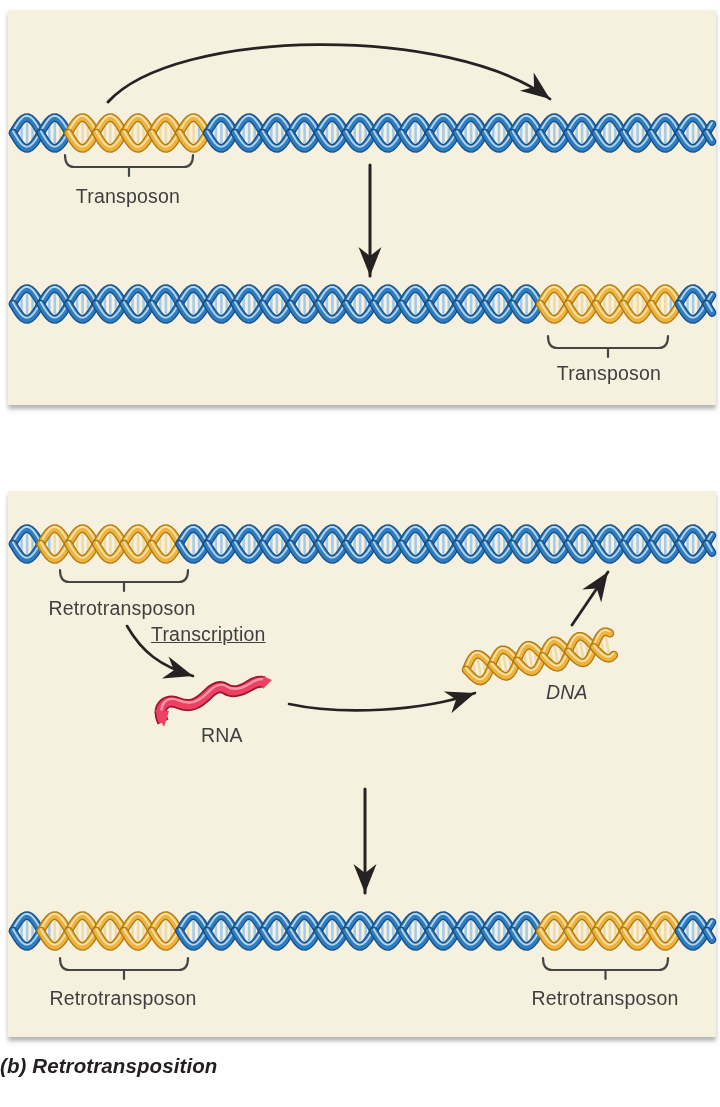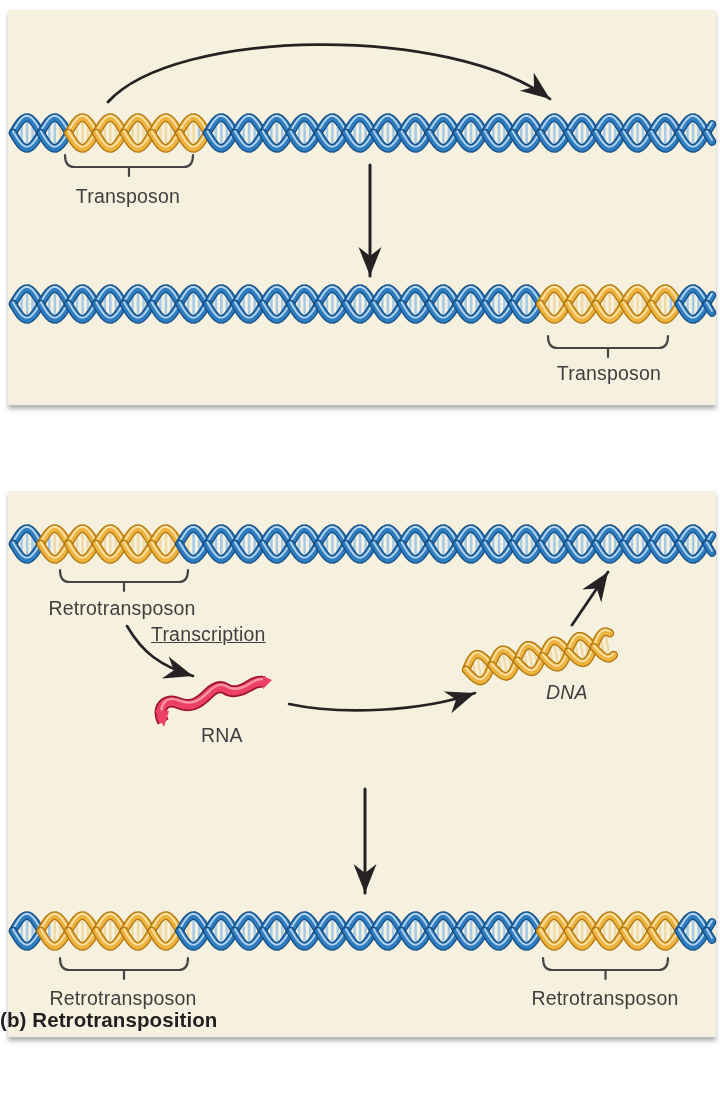--- a/index.html
+++ b/index.html
@@ -18,21 +18,21 @@
   #lbl-transposon-a{left:128px;top:185px;}
   #lbl-transposon-a2{left:609px;top:362px;}
   #lbl-retro-b-top{left:122px;top:597px;}
   #lbl-transcription{left:151px;top:623px;text-decoration:underline;}
   #lbl-rna{left:201px;top:712px;margin-top:12px;}
   #lbl-reverse{left:300px;top:720px;line-height:24px;}
   #lbl-dna{left:546px;top:681px;font-style:italic;}
   #lbl-retro-b-left{left:123px;top:987px;}
   #lbl-retro-b-right{left:605px;top:987px;}
   #caption-a{left:0px;top:440px;}
-  #caption-b{left:0px;top:1008px;}
+  #caption-b{left:0px;top:1054px;font-style:italic;}
 </style>
 </head>
 <body>
 
 <div class="page">
 
   <div class="panel" id="panel-a"></div>
   <div class="panel" id="panel-b"></div>
 
   <svg id="fig-svg" width="720" height="1107" viewBox="0 0 720 1107">

